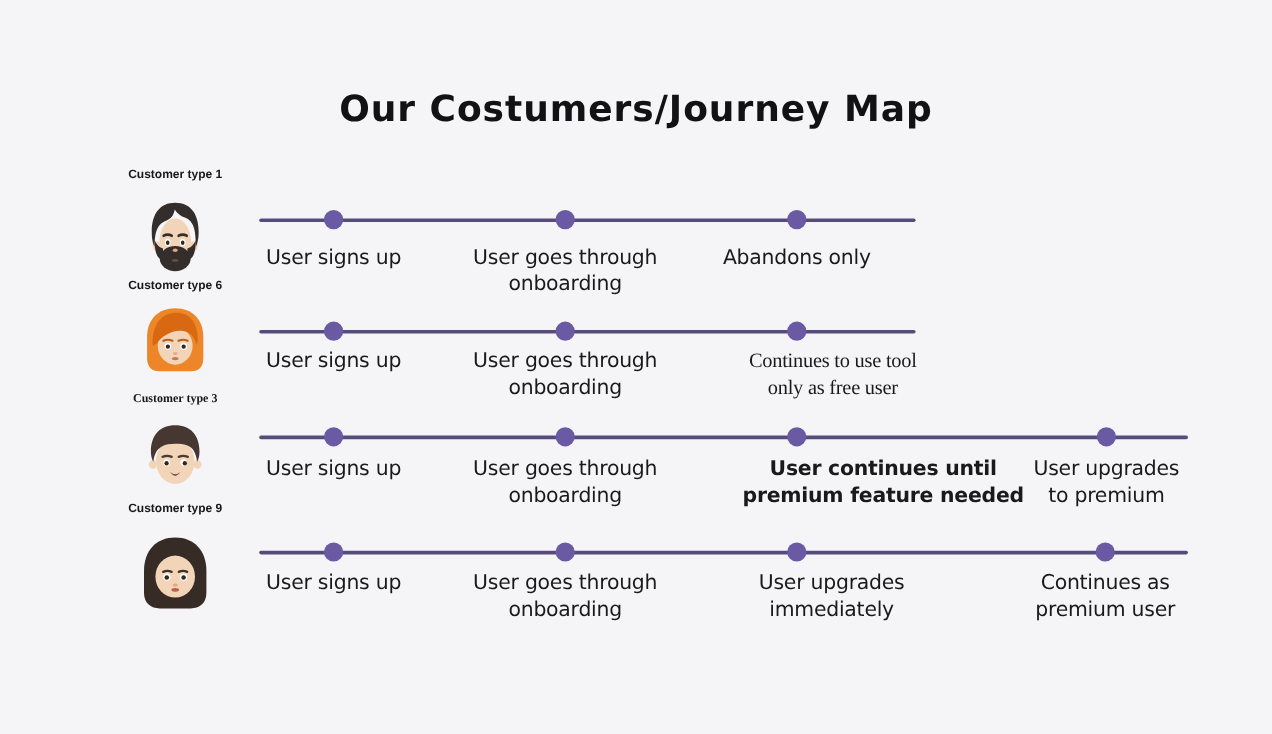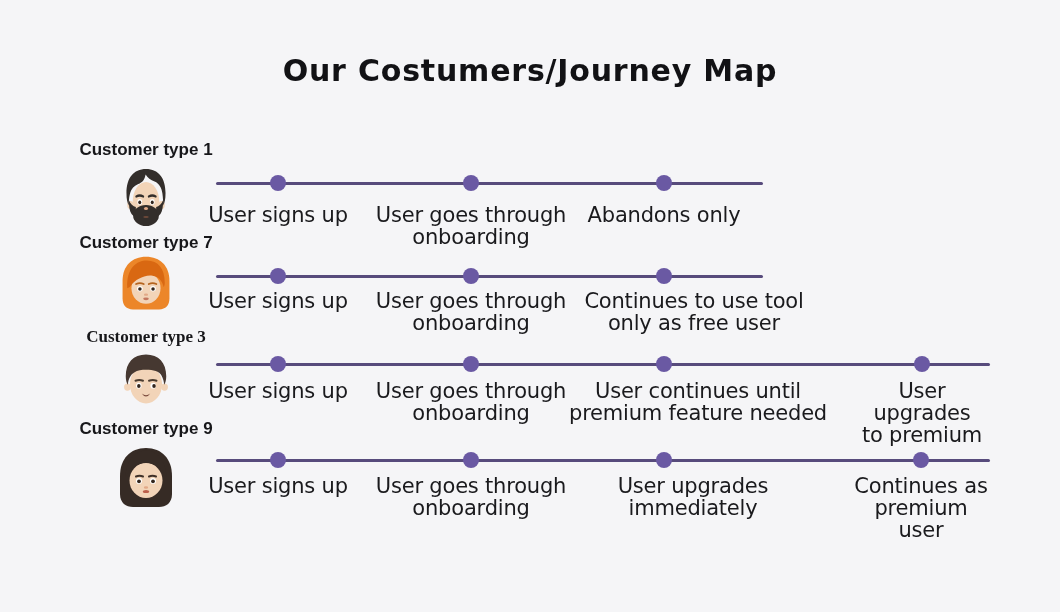--- a/index.html
+++ b/index.html
@@ -1,24 +1,24 @@
 <!DOCTYPE html>
 <html><head>
 <meta charset="utf-8">
 <style>
   html,body{margin:0;padding:0;}
   body{width:1060px;height:612px;background:#f5f5f7;font-family:"Liberation Sans",sans-serif;position:relative;overflow:hidden;}
   .canvas{position:absolute;inset:0;}
-  .title{position:absolute;left:0;right:0;top:51px;text-align:center;font-size:30px;font-weight:700;color:#121215;letter-spacing:0.8px;font-family:"DejaVu Sans",sans-serif;line-height:40px;}
-  .row-label{position:absolute;width:200px;margin-left:-100px;text-align:center;font-size:17px;font-weight:700;color:#17171a;}
+  .title{position:absolute;left:0;right:0;top:72px;text-align:center;font-size:30px;font-weight:700;color:#121215;letter-spacing:0.8px;font-family:"DejaVu Sans",sans-serif;line-height:40px;}
+  .row-label{position:absolute;width:200px;margin-left:-100px;text-align:center;font-size:10px;font-weight:700;color:#17171a;}
   .avatar{position:absolute;}
   .avatar svg{display:block;width:100%;height:100%;}
   .tl-line{position:absolute;height:3px;border-radius:2px;}
   .tl-dot{position:absolute;width:16px;height:16px;border-radius:50%;transform:translate(-50%,-50%);}
-  .milestone{position:absolute;transform:translateX(-50%);text-align:center;font-size:21px;color:#1a1a1d;white-space:pre-line;line-height:22px;font-family:"DejaVu Sans",sans-serif;letter-spacing:-0.2px;}
+  .milestone{position:absolute;transform:translateX(-50%);text-align:center;font-size:17px;color:#1a1a1d;white-space:pre-line;line-height:22px;font-family:"DejaVu Sans",sans-serif;letter-spacing:-0.2px;}
 </style>
 </head>
 <body>
 
 <div class="canvas">
   <div class="title">Our Costumers/Journey Map</div>
   <div id="rows">
       <div class="row-label" style="left: 146px; top: 140px;">Customer type 1</div>
       <div class="avatar" style="width: 50px; height: 64px; left: 121px; top: 166px;">
         <svg viewBox="0 0 64 64" preserveAspectRatio="none">
@@ -40,21 +40,21 @@
   </svg>
       </div>
       <div class="tl-line" style="left: 216px; width: 547px; top: 181.5px; background: rgb(87, 75, 124);"></div>
       <div class="tl-dot" style="left: 278px; top: 183px; background: rgb(106, 89, 163);"></div>
       <div class="milestone" style="left: 278px; top: 204px;">User signs up</div>
       <div class="tl-dot" style="left: 471px; top: 183px; background: rgb(106, 89, 163);"></div>
       <div class="milestone" style="left: 471px; top: 204px;">User goes through
 onboarding</div>
       <div class="tl-dot" style="left: 664px; top: 183px; background: rgb(106, 89, 163);"></div>
       <div class="milestone" style="left: 664px; top: 204px;">Abandons only</div>
-      <div class="row-label" style="left: 146px; top: 233px;">Customer type 7</div>
+      <div class="row-label" style="left: 146px; top: 233px;">Customer type 6</div>
       <div class="avatar" style="width: 60px; height: 59px; left: 116px; top: 255px;">
         <svg viewBox="0 0 64 64" preserveAspectRatio="none">
     <path d="M32,2 C17,2 7,12 7,28 L7,47 C7,55 11,59 18,59 L46,59 C53,59 57,55 57,47 L57,28 C57,12 47,2 32,2 Z" fill="#ec8629"></path>
     <ellipse cx="32" cy="36" rx="15.5" ry="17" fill="#f2d4b8"></ellipse>
     <path d="M12,36 C11,14 22,6 33,6 C45,6 52,15 52,30 C52,32 51.5,33.5 51,35 C49,27 45,23.5 39,22.5 C30,21 20,27.5 16.5,32.5 C15,34.5 13.5,35.5 12,36 Z" fill="#d96812"></path>
     <path d="M21.5,31.5 Q25.5,29.5 29.5,31.5" stroke="#b5641f" stroke-width="2" fill="none" stroke-linecap="round"></path>
     <path d="M35,31.5 Q39,29.5 43,31.5" stroke="#b5641f" stroke-width="2" fill="none" stroke-linecap="round"></path>
     <circle cx="25.5" cy="36.5" r="3" fill="#fff"></circle>
           <circle cx="39.5" cy="36.5" r="3" fill="#fff"></circle>
     <circle cx="25.5" cy="36.8" r="1.9" fill="#33261e"></circle>
@@ -63,21 +63,21 @@
     <ellipse cx="32" cy="47.5" rx="3" ry="1.5" fill="#c4765e"></ellipse>
   </svg>
       </div>
       <div class="tl-line" style="left: 216px; width: 547px; top: 274.5px; background: rgb(87, 75, 124);"></div>
       <div class="tl-dot" style="left: 278px; top: 276px; background: rgb(106, 89, 163);"></div>
       <div class="milestone" style="left: 278px; top: 290px;">User signs up</div>
       <div class="tl-dot" style="left: 471px; top: 276px; background: rgb(106, 89, 163);"></div>
       <div class="milestone" style="left: 471px; top: 290px;">User goes through
 onboarding</div>
       <div class="tl-dot" style="left: 664px; top: 276px; background: rgb(106, 89, 163);"></div>
-      <div class="milestone" style="left: 694px; top: 290px;">Continues to use tool
+      <div class="milestone" style="left: 694px; top: 290px; font-family: Liberation Serif, serif;">Continues to use tool
 only as free user</div>
       <div class="row-label" style="left: 146px; top: 327px; font-family: Liberation Serif, serif;">Customer type 3</div>
       <div class="avatar" style="width: 54px; height: 58px; left: 119px; top: 349px;">
         <svg viewBox="0 0 64 64" preserveAspectRatio="none">
     <circle cx="10" cy="42" r="4" fill="#f2d4b8"></circle>
           <circle cx="54" cy="42" r="4" fill="#f2d4b8"></circle>
     <ellipse cx="32" cy="39" rx="19" ry="21" fill="#f2d4b8"></ellipse>
     <path d="M32,6 C17,6 8,15 8,30 C8,34 9,37.5 10.5,39.5 C11,33.5 13.5,28.5 18,26 C22,23.5 27,23 32,23 C41,23 47.5,24.5 50.5,29.5 C52,32.5 53.5,36 53.5,39.5 C55,37.5 56,34 56,30 C56,15 47,6 32,6 Z" fill="#463831"></path>
     <path d="M19.5,35 Q24,33.2 28.5,35" stroke="#4a3b2f" stroke-width="2.2" fill="none" stroke-linecap="round"></path>
     <path d="M35.5,35 Q40,33.2 44.5,35" stroke="#4a3b2f" stroke-width="2.2" fill="none" stroke-linecap="round"></path>
@@ -88,21 +88,21 @@
     <path d="M27,49 Q32,53 37,49 Q34.5,52.5 32,52.5 Q29.5,52.5 27,49 Z" fill="#7a4a3c"></path>
   </svg>
       </div>
       <div class="tl-line" style="left: 216px; width: 774px; top: 362.5px; background: rgb(87, 75, 124);"></div>
       <div class="tl-dot" style="left: 278px; top: 364px; background: rgb(106, 89, 163);"></div>
       <div class="milestone" style="left: 278px; top: 380px;">User signs up</div>
       <div class="tl-dot" style="left: 471px; top: 364px; background: rgb(106, 89, 163);"></div>
       <div class="milestone" style="left: 471px; top: 380px;">User goes through
 onboarding</div>
       <div class="tl-dot" style="left: 664px; top: 364px; background: rgb(106, 89, 163);"></div>
-      <div class="milestone" style="left: 698px; top: 380px;">User continues until
+      <div class="milestone" style="left: 736px; top: 380px; font-weight: bold;">User continues until
 premium feature needed</div>
       <div class="tl-dot" style="left: 922px; top: 364px; background: rgb(106, 89, 163);"></div>
       <div class="milestone" style="left: 922px; top: 380px;">User upgrades
 to premium</div>
       <div class="row-label" style="left: 146px; top: 419px;">Customer type 9</div>
       <div class="avatar" style="width: 64px; height: 64px; left: 114px; top: 446px;">
         <svg viewBox="0 0 64 64" preserveAspectRatio="none">
     <path d="M32,2 C16,2 6,13 6,30 L6,48 C6,57 12,61 19,61 L45,61 C52,61 58,57 58,48 L58,30 C58,13 48,2 32,2 Z" fill="#362b25"></path>
     <ellipse cx="32" cy="34.5" rx="16.5" ry="17.5" fill="#f2d4b8"></ellipse>
     <path d="M32,4 C22,5.5 12.5,13 11.5,31 C17,21 24,17.5 32,16.5 C40,17.5 47,21 52.5,31 C51.5,13 42,5.5 32,4 Z" fill="#362b25"></path>

